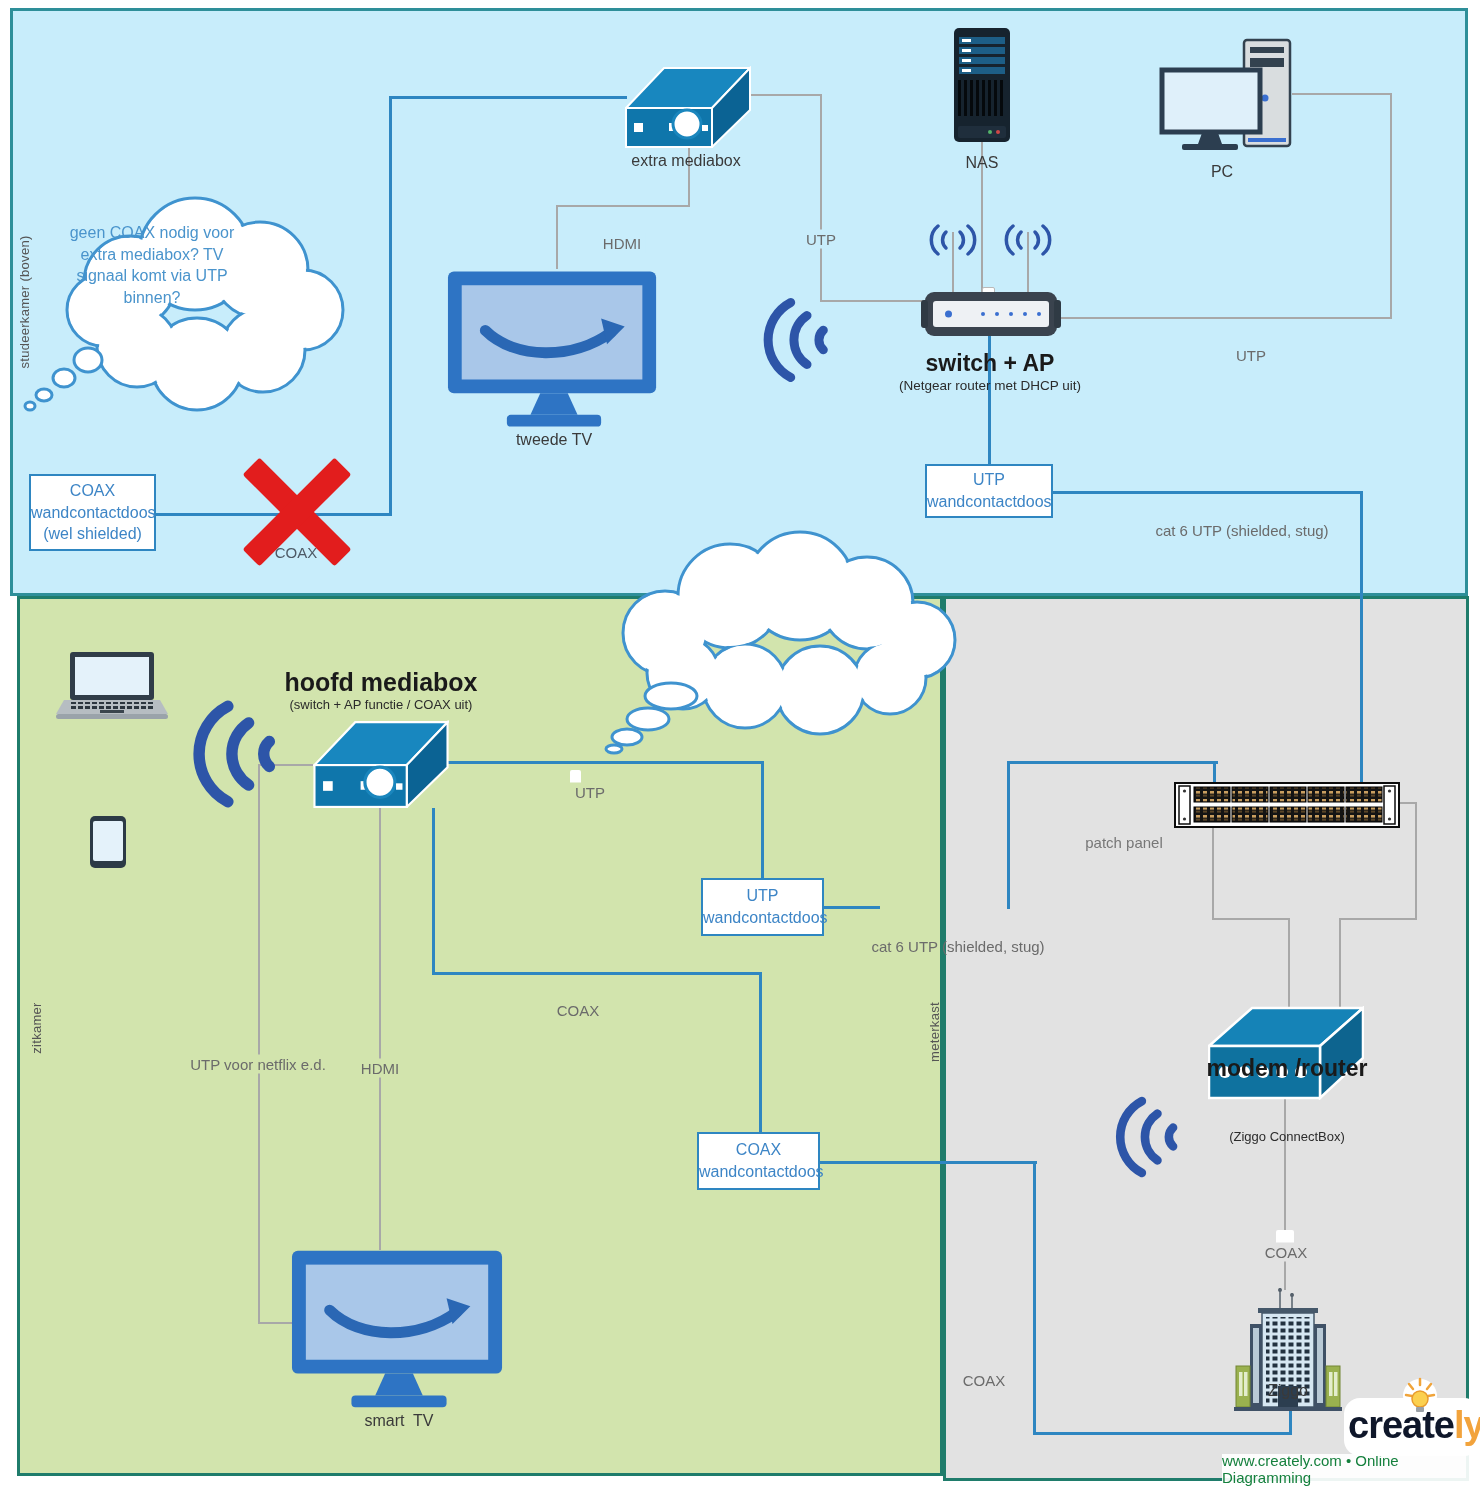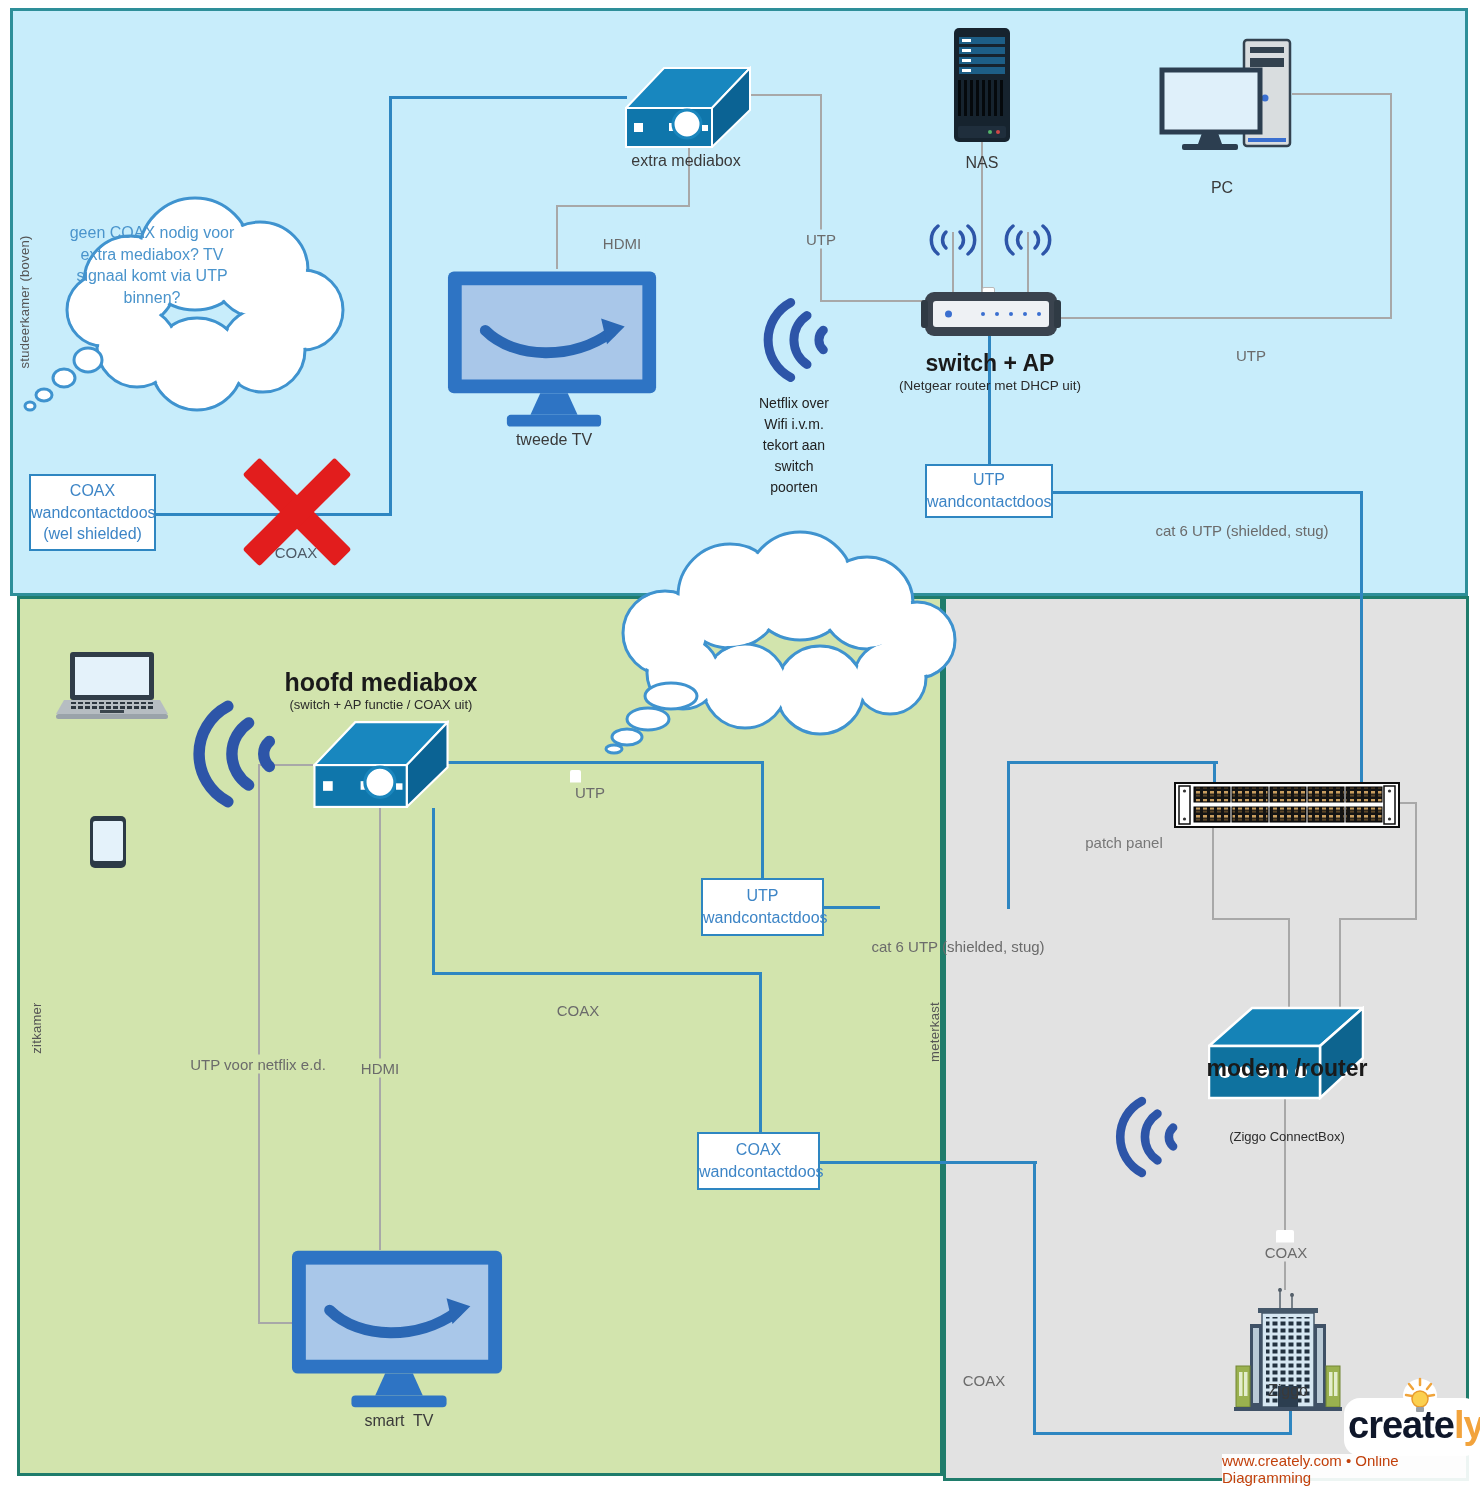--- a/index.html
+++ b/index.html
@@ -40,21 +40,21 @@
   .nas-stripe{position:relative;height:7px;margin:0 5px 3px 5px;background:#1d5e86;}
   .nas-stripe i{position:absolute;left:3px;top:2px;width:9px;height:2.5px;background:#fff;}
   #nas-stripes{padding-top:9px;}
   #nas-vents{position:absolute;left:4px;right:4px;top:52px;height:36px;background:repeating-linear-gradient(90deg,#05090c 0 3px,#16232e 3px 6px);}
   #nas-foot{position:absolute;left:4px;right:4px;bottom:4px;height:12px;background:#1f2e3c;border-radius:2px;}
   #nas-foot i{position:absolute;top:4px;width:4px;height:4px;border-radius:50%;}
   
   #tablet-dev{position:absolute;left:90px;top:816px;width:36px;height:52px;background:#2c3a46;border-radius:5px;z-index:2;}
   #tablet-dev i{position:absolute;left:3px;right:3px;top:5px;bottom:7px;background:#e4f2fa;border-radius:2px;}
   
-  #brand-strip{position:absolute;left:1222px;top:1454px;width:258px;height:30px;background:rgba(255,255,255,.92);z-index:5;display:flex;align-items:center;justify-content:center;font-size:15px;color:#c2410c;}
+  #brand-strip{position:absolute;left:1222px;top:1454px;width:258px;height:30px;background:rgba(255,255,255,.92);z-index:5;display:flex;align-items:center;justify-content:center;font-size:15px;color:#15803d;}
   #brand-badge{position:absolute;left:1344px;top:1398px;width:136px;height:58px;background:#fff;border-radius:16px;z-index:5;}
   #brand-logo{position:absolute;left:1348px;top:1404px;width:130px;text-align:center;font-size:38px;font-weight:bold;letter-spacing:-1px;z-index:6;}
   #brand-logo .p1{color:#0f172a;} #brand-logo .p2{color:#f2a33c;}
   svg{display:block;}
 </style>
 </head>
 <body>
 
 <div id="stage">
 
@@ -227,21 +227,21 @@
   <svg class="icon" style="left:1158px;top:38px;" width="136" height="112" viewBox="0 0 136 112">
     <rect x="86" y="2" width="46" height="106" rx="3" fill="#d9dddf" stroke="#33424f" stroke-width="2.5"></rect>
     <rect x="92" y="9" width="34" height="6" fill="#33424f"></rect>
     <rect x="92" y="20" width="34" height="9" fill="#33424f"></rect>
     <circle cx="107" cy="60" r="3.5" fill="#3a6fd0"></circle>
     <rect x="90" y="100" width="38" height="4" fill="#3a6fd0"></rect>
     <rect x="4" y="32" width="98" height="62" fill="#dff0fa" stroke="#2c3e50" stroke-width="5"></rect>
     <polygon points="44,95 60,95 64,106 40,106" fill="#2c3e50"></polygon>
     <rect x="24" y="106" width="56" height="6" rx="2" fill="#2c3e50"></rect>
   </svg>
-  <div class="dlabel" style="left:1222px;top:172px;margin-top:16px;">PC</div>
+  <div class="dlabel" style="left:1222px;top:172px;">PC</div>
 
   <svg class="icon" style="left:929px;top:220px;" width="48" height="38" viewBox="0 0 48 38">
     <g fill="none" stroke="#2d55a8" stroke-width="3.5" stroke-linecap="round">
       <path d="M17,12 A11,11 0 0 0 17,28"></path>
         <path d="M9,6 A18,18 0 0 0 9,34"></path>
       <path d="M31,12 A11,11 0 0 1 31,28"></path>
         <path d="M39,6 A18,18 0 0 1 39,34"></path>
     </g>
   </svg>
   <svg class="icon" style="left:1004px;top:220px;" width="48" height="38" viewBox="0 0 48 38">
@@ -265,25 +265,20 @@
   <div class="title" style="left:990px;top:363px;">switch + AP</div>
   <div class="subtitle" style="left:990px;top:385px;">(Netgear router met DHCP uit)</div>
 
   <svg class="icon" style="left:744px;top:296px;" width="100" height="88" viewBox="0 0 100 108">
     <g fill="none" stroke="#2d55a8" stroke-width="11" stroke-linecap="round">
       <path d="M46,8 A52,52 0 0 0 46,100"></path>
         <path d="M66,24 A36,36 0 0 0 66,84"></path>
         <path d="M86,42 A16,16 0 0 0 86,66"></path>
     </g>
   </svg>
-  <div class="note" style="left:733px;top:393px;width:122px;">Netflix  over
-Wifi i.v.m.
-tekort aan
-switch
-poorten</div>
 
   <div class="wbox" style="left:29px;top:474px;width:127px;height:77px;">
     <span>COAX</span>
     <span>wandcontactdoos</span>
     <span>(wel shielded)</span>
   </div>
   <div class="wbox" style="left:925px;top:464px;width:128px;height:54px;">
     <span>UTP</span>
     <span>wandcontactdoos</span>
   </div>

